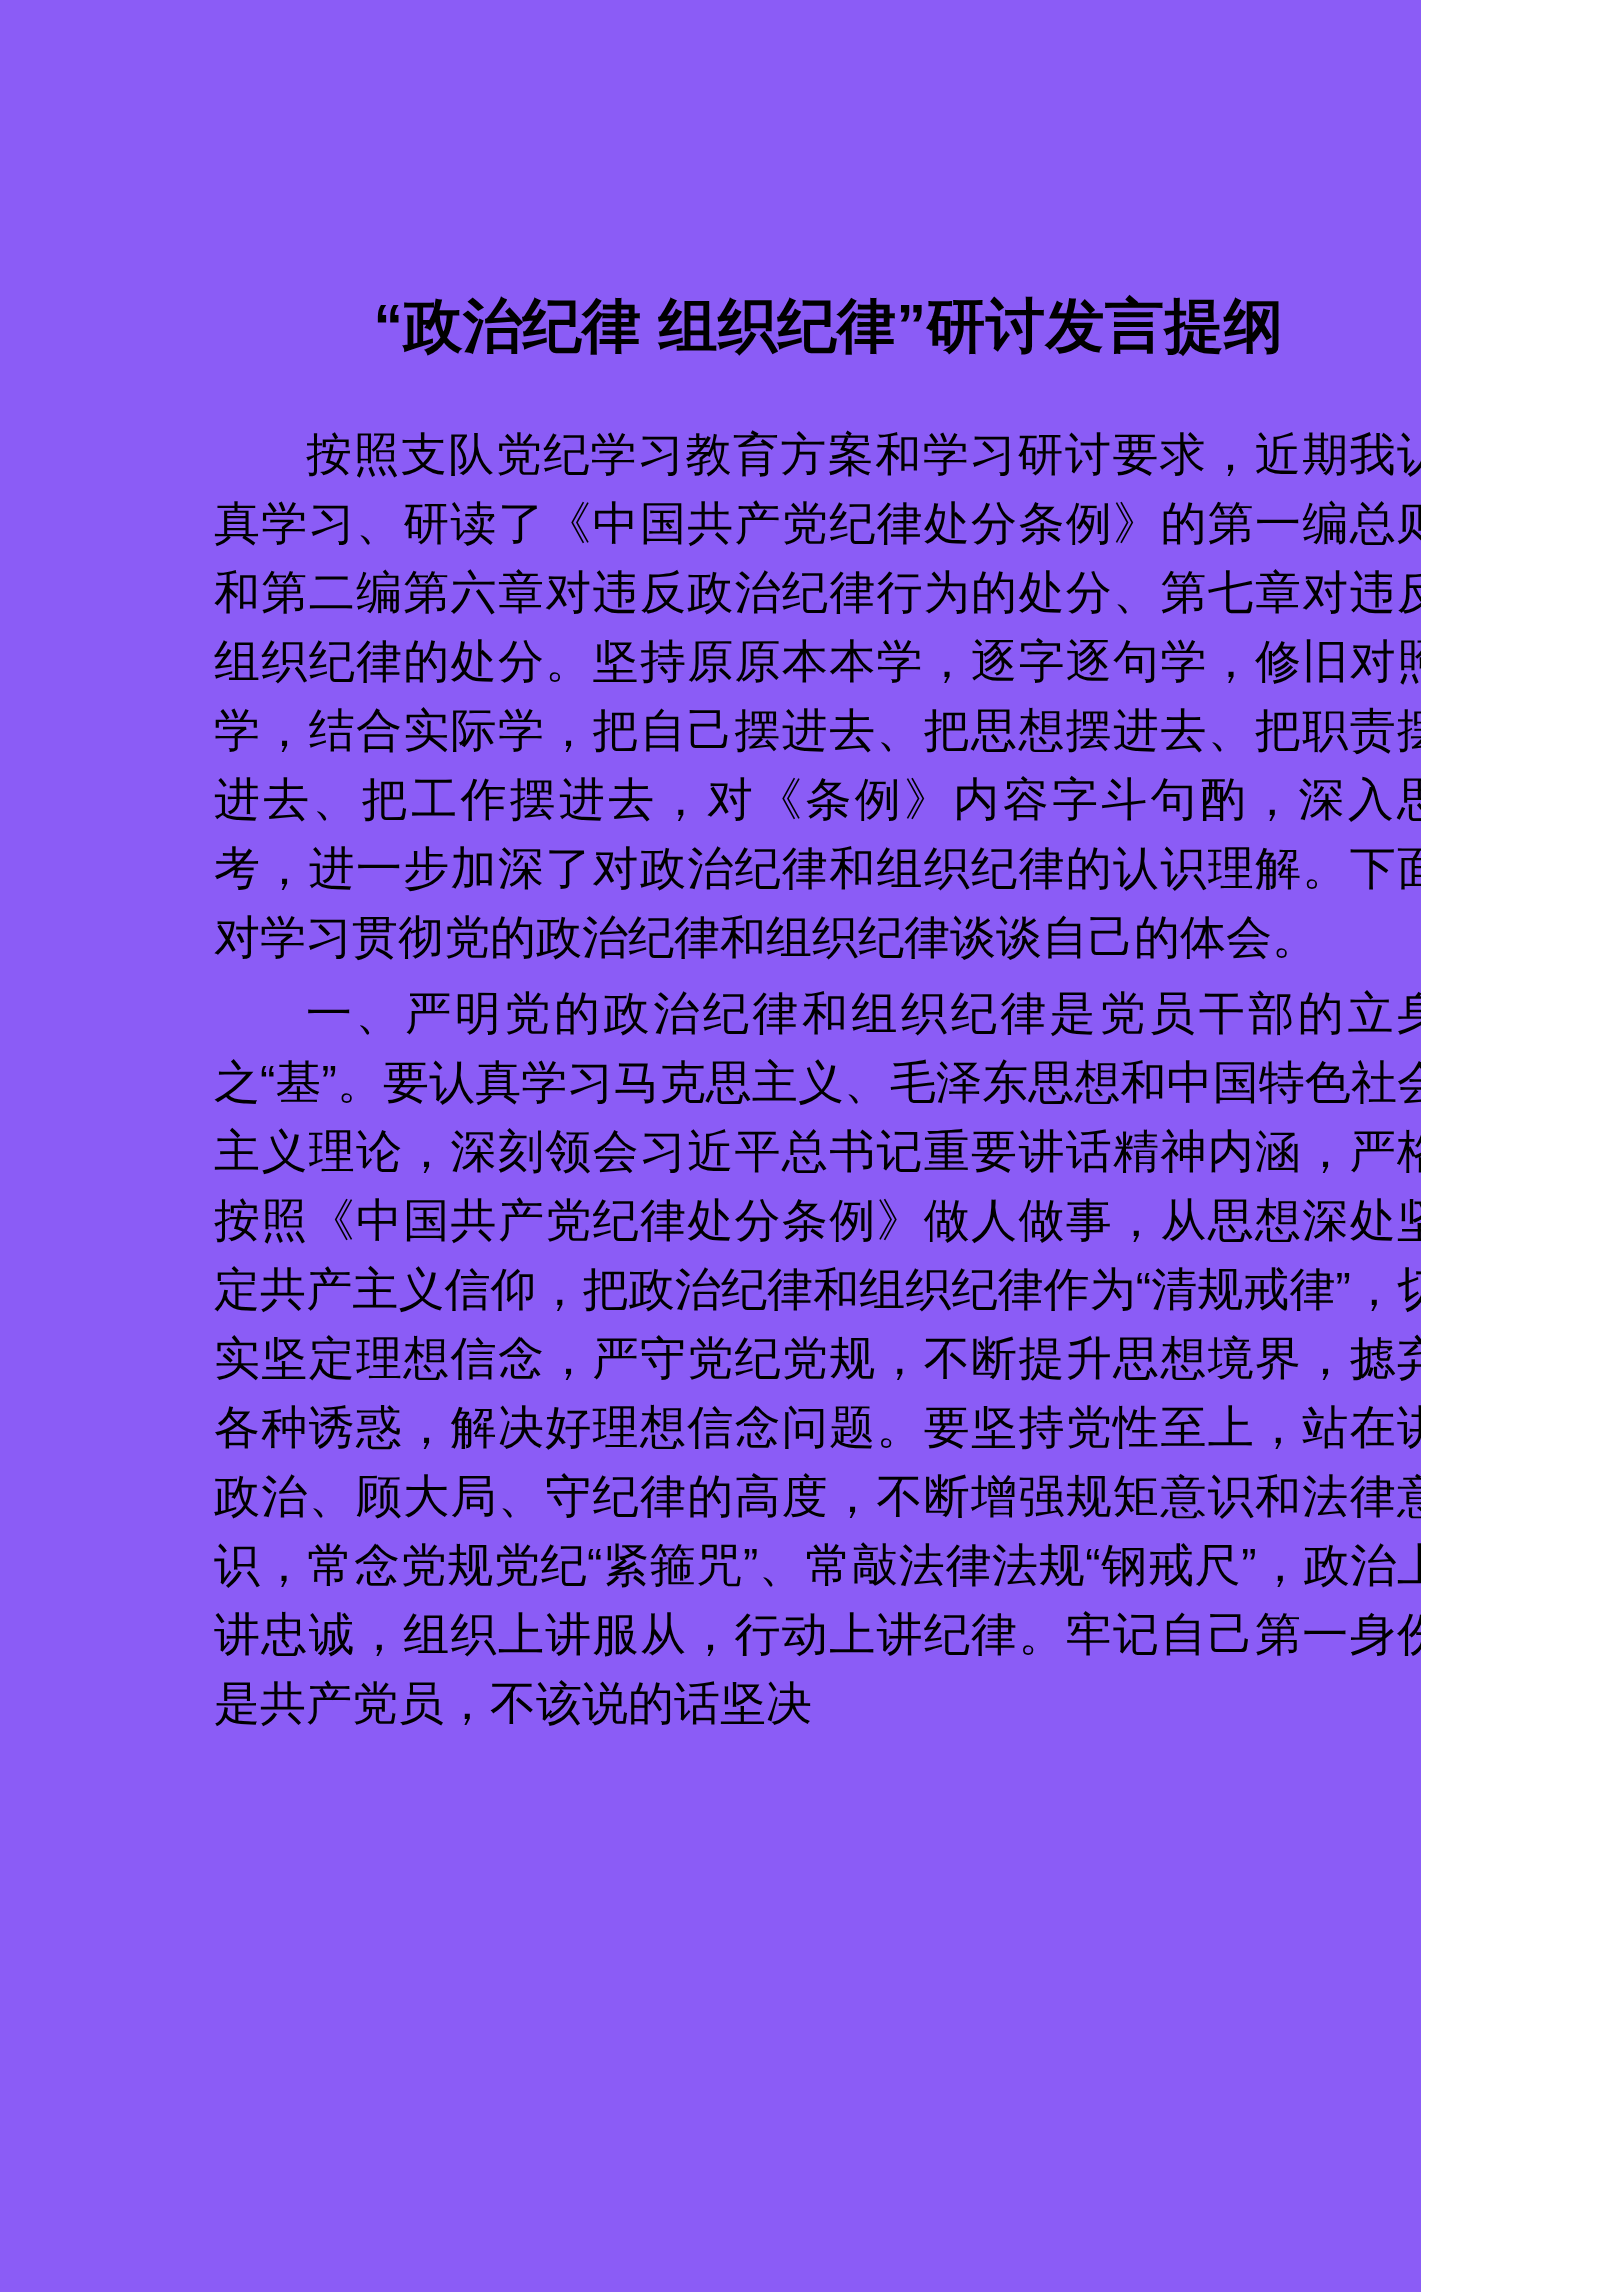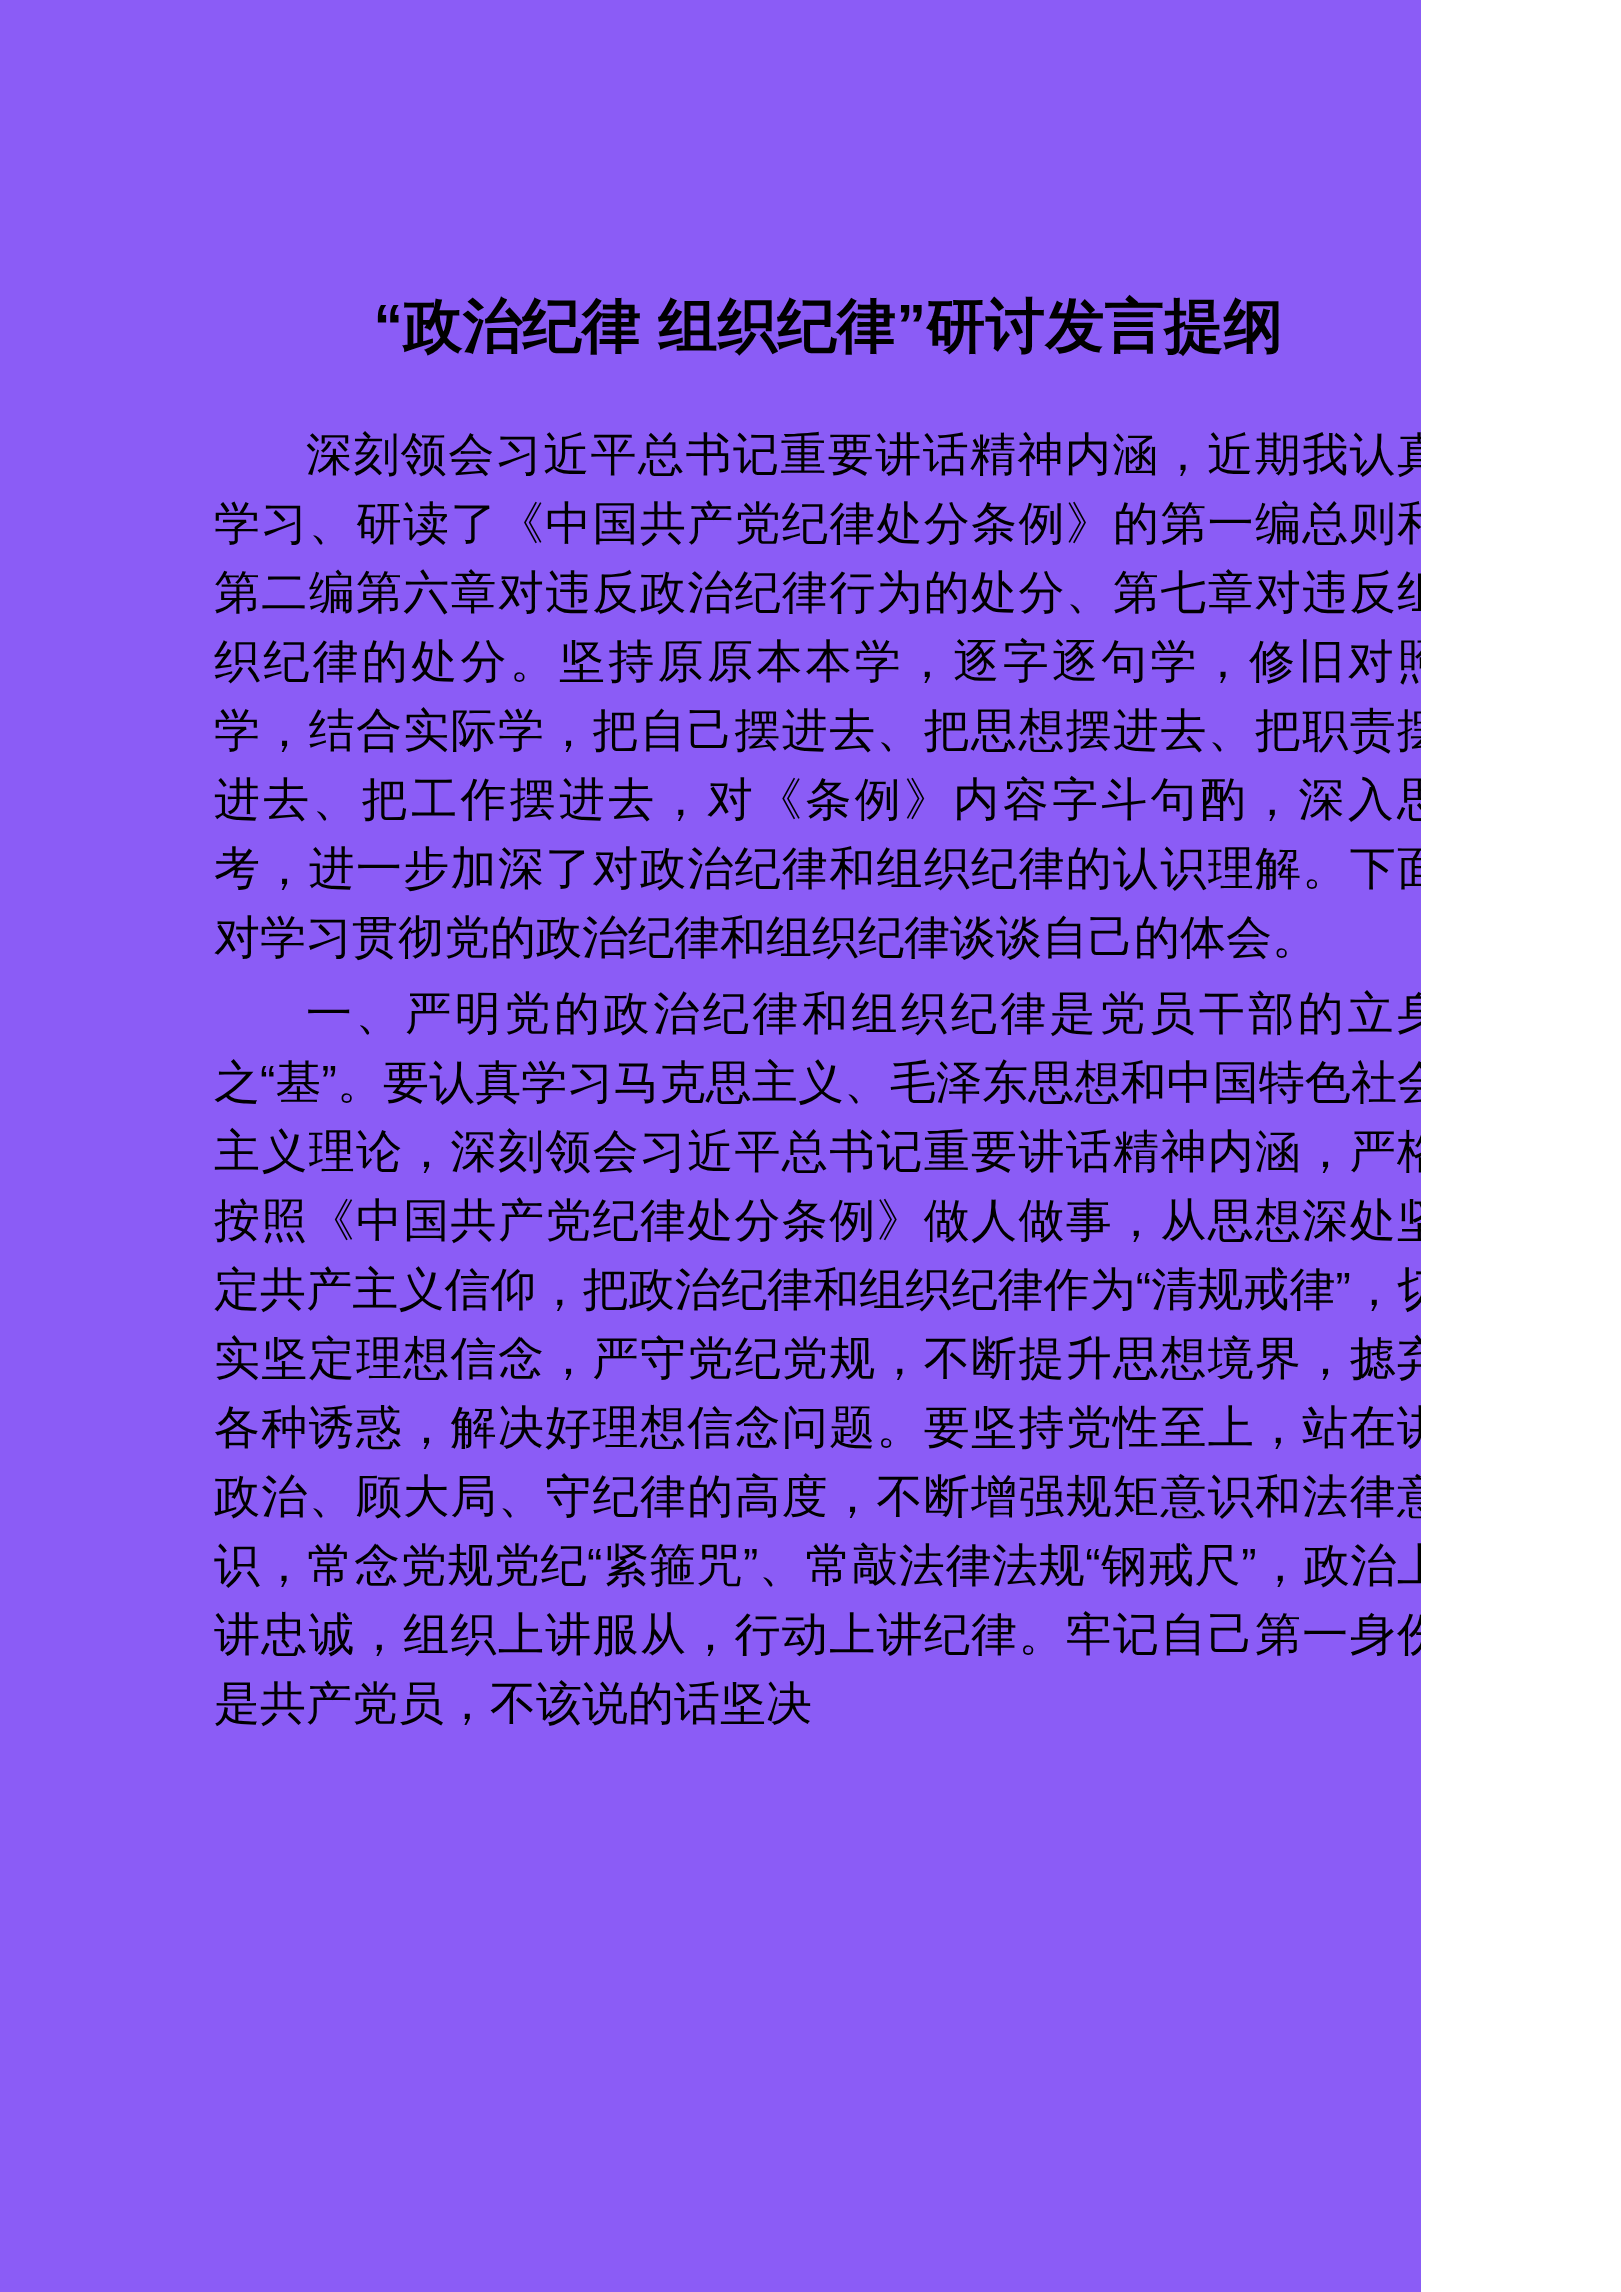--- a/index.html
+++ b/index.html
@@ -55,18 +55,18 @@
     margin-top: 7px;
   }
 </style>
 </head>
 <body>
 
 <div class="page">
   <div class="content">
     <h1 class="doc-title">“政治纪律 组织纪律”研讨发言提纲</h1>
     <div class="body-block">
-      <p class="para">深刻领会习近平总书记重要讲话精神内涵，近期我认真学习、研读了《中国共产党纪律处分条例》的第一编总则和第二编第六章对违反政治纪律行为的处分、第七章对违反组织纪律的处分。坚持原原本本学，逐字逐句学，修旧对照学，结合实际学，把自己摆进去、把思想摆进去、把职责摆进去、把工作摆进去，对《条例》内容字斗句酌，深入思考，进一步加深了对政治纪律和组织纪律的认识理解。下面对学习贯彻党的政治纪律和组织纪律谈谈自己的体会。</p>
+      <p class="para">按照支队党纪学习教育方案和学习研讨要求，近期我认真学习、研读了《中国共产党纪律处分条例》的第一编总则和第二编第六章对违反政治纪律行为的处分、第七章对违反组织纪律的处分。坚持原原本本学，逐字逐句学，修旧对照学，结合实际学，把自己摆进去、把思想摆进去、把职责摆进去、把工作摆进去，对《条例》内容字斗句酌，深入思考，进一步加深了对政治纪律和组织纪律的认识理解。下面对学习贯彻党的政治纪律和组织纪律谈谈自己的体会。</p>
       <p class="para">一、严明党的政治纪律和组织纪律是党员干部的立身之“基”。要认真学习马克思主义、毛泽东思想和中国特色社会主义理论，深刻领会习近平总书记重要讲话精神内涵，严格按照《中国共产党纪律处分条例》做人做事，从思想深处坚定共产主义信仰，把政治纪律和组织纪律作为“清规戒律”，切实坚定理想信念，严守党纪党规，不断提升思想境界，摅弃各种诱惑，解决好理想信念问题。要坚持党性至上，站在讲政治、顾大局、守纪律的高度，不断增强规矩意识和法律意识，常念党规党纪“紧箍咒”、常敲法律法规“钢戒尺”，政治上讲忠诚，组织上讲服从，行动上讲纪律。牢记自己第一身份是共产党员，不该说的话坚决</p>
     </div>
   </div>
 </div>
 
 
 </body></html>

